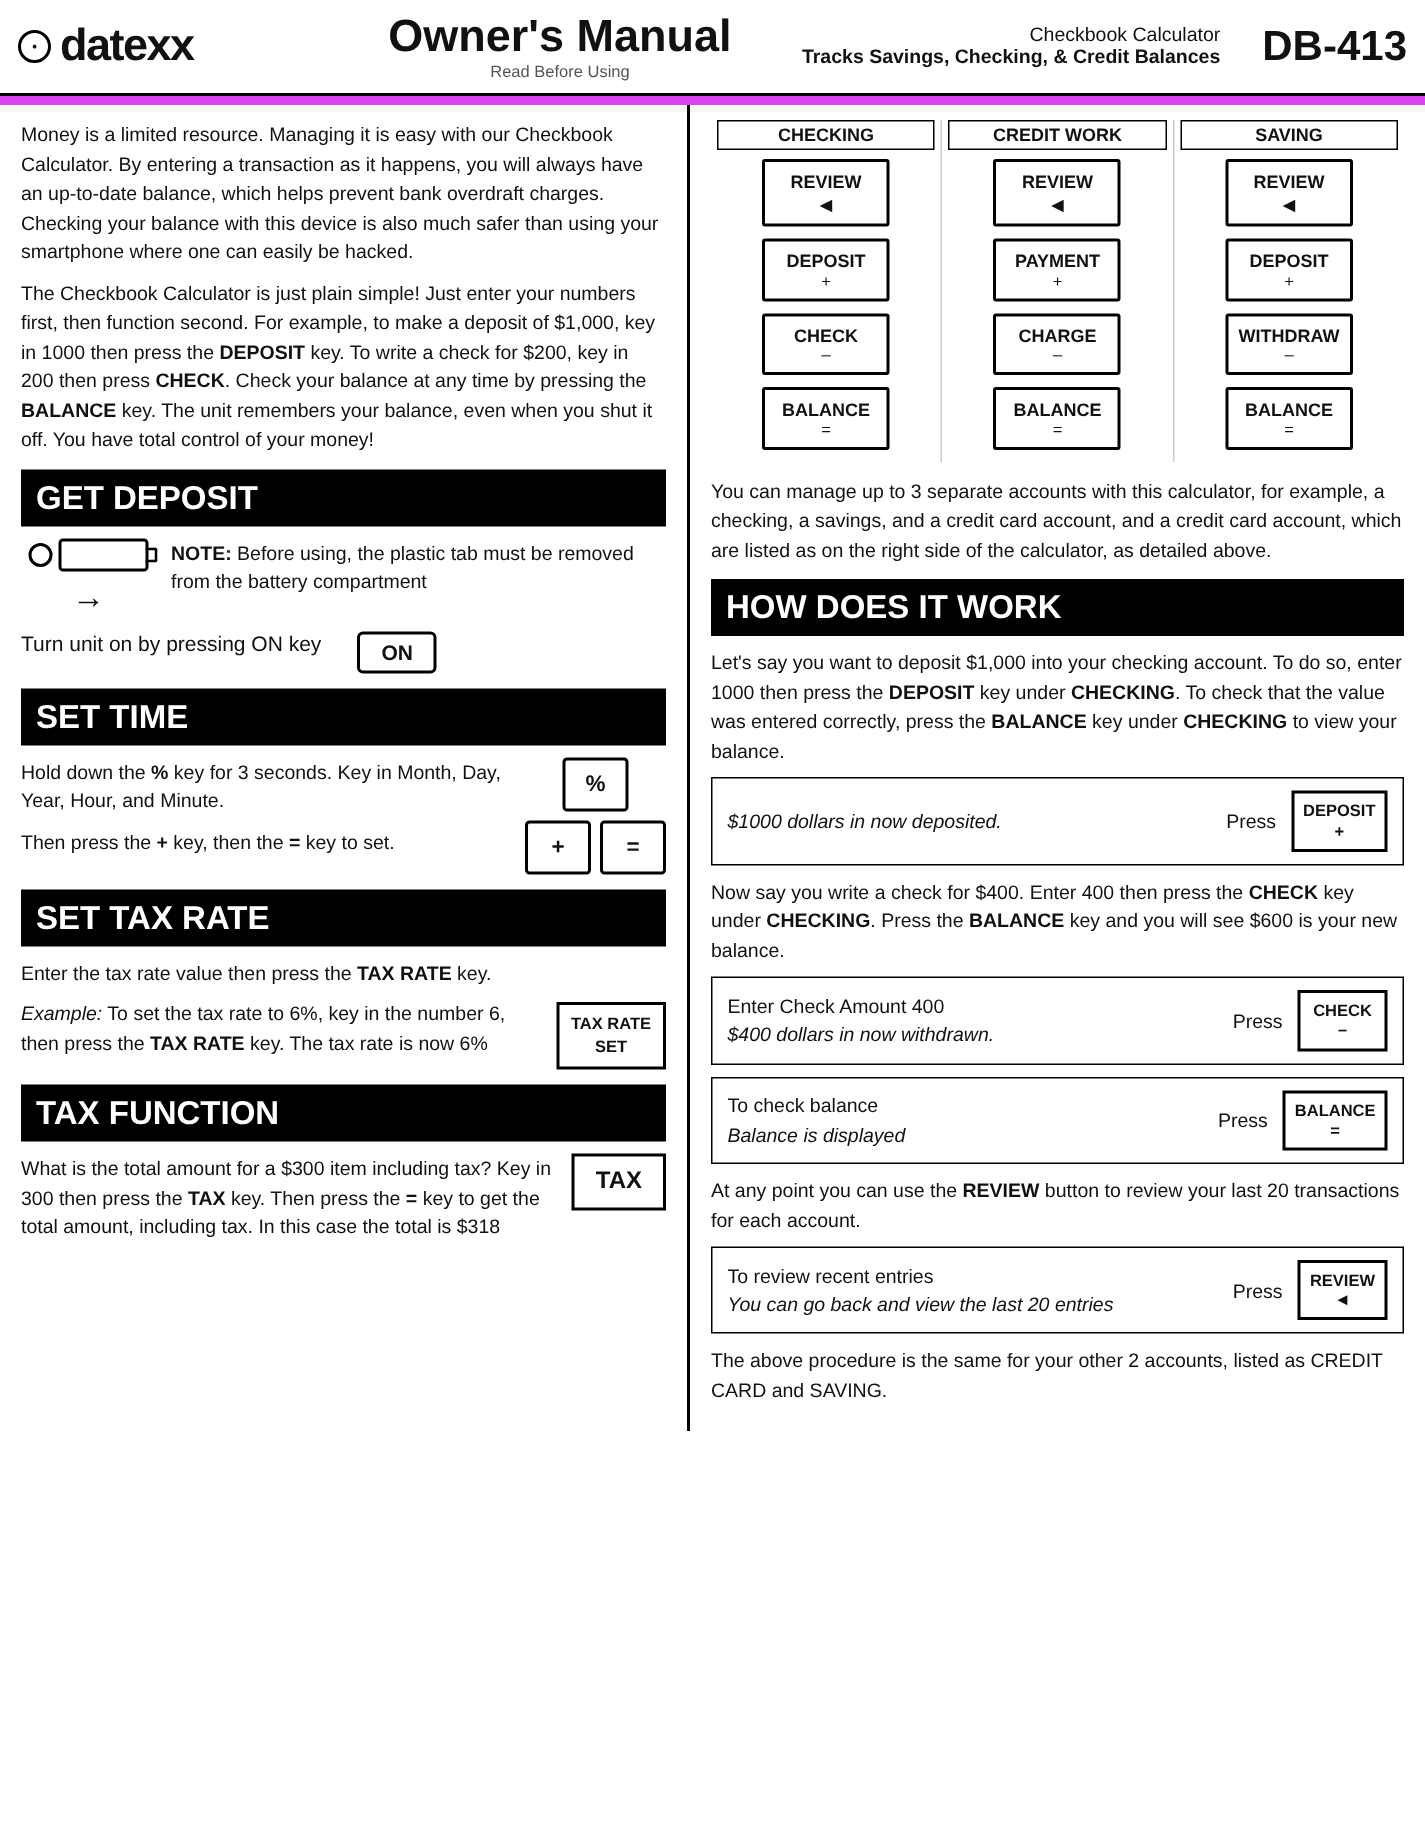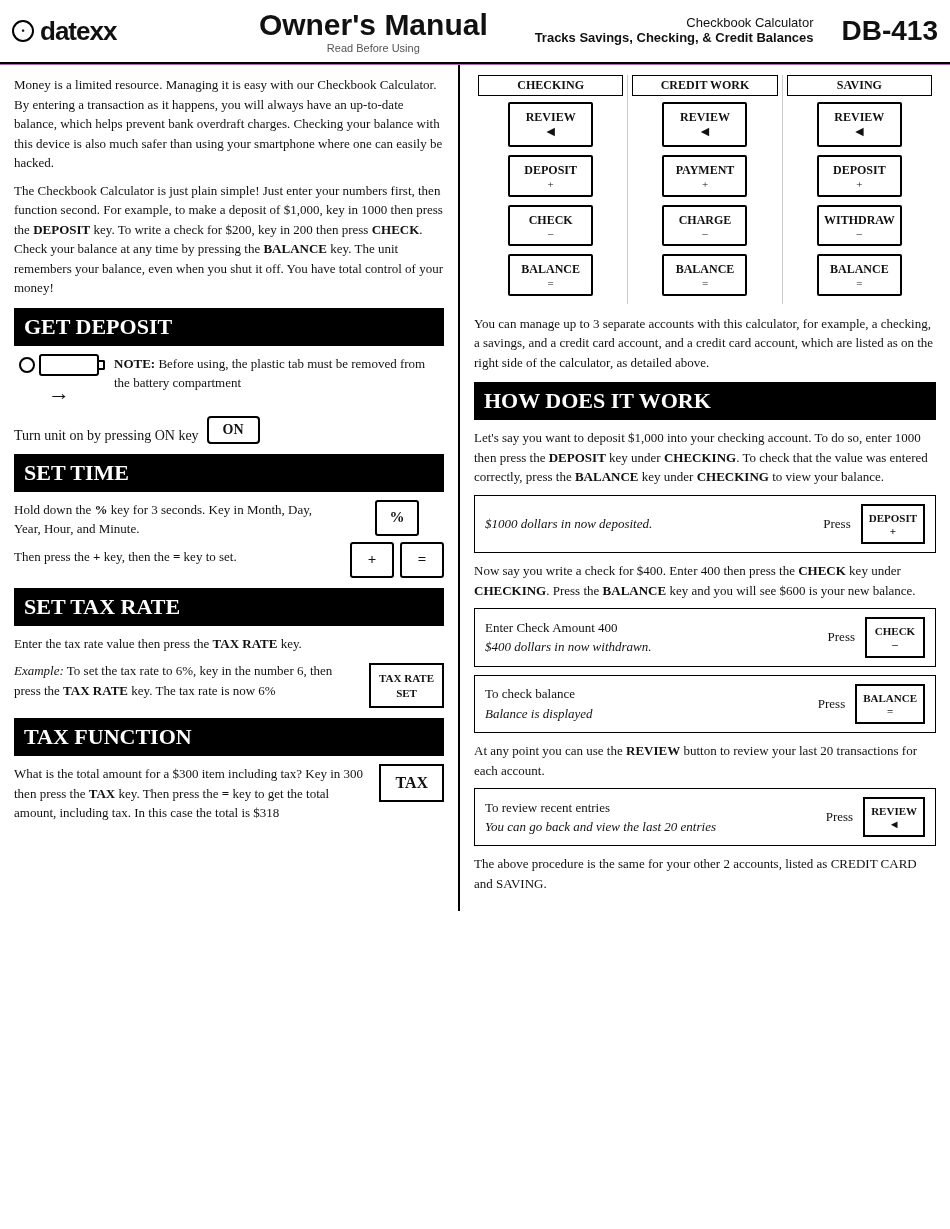--- a/index.html
+++ b/index.html
@@ -27,21 +27,21 @@
       min-width: 200px;
     }
     .logo-circle {
       width: 22px; height: 22px;
       border-radius: 50%;
       border: 2px solid #000;
       display: flex; align-items: center; justify-content: center;
       font-size: 9px; font-weight: bold;
     }
     .logo-text {
-      font-size: 26px;
+      font-size: 30px;
       font-weight: 900;
       letter-spacing: -1px;
     }
     .header-center {
       flex: 1;
       text-align: center;
     }
     .header-center .title {
       font-size: 30px;
       font-weight: 900;
@@ -63,22 +63,21 @@
       font-weight: bold;
     }
     .header-right .product-num {
       font-size: 28px;
       font-weight: 900;
     }
 
     
     .main {
       display: flex;
-      border-top: 1px solid #d946ef;
-      font-family: Liberation Serif, serif;
+      border-top: 6px solid #d946ef;
     }
 
     
     .left-col {
       width: 460px;
       padding: 10px 14px;
       border-right: 2px solid #000;
     }
 
     
@@ -136,22 +135,22 @@
       font-size: 13px;
       line-height: 1.5;
     }
     .get-started-note strong {
       font-weight: 900;
     }
 
     
     .on-button-row {
       display: flex;
-      align-items: flex-end;
-      gap: 8px;
+      align-items: flex-start;
+      gap: 24px;
       margin: 10px 0;
       font-size: 14px;
     }
     .on-btn {
       border: 2px solid #000;
       border-radius: 4px;
       padding: 4px 14px;
       font-size: 14px;
       font-weight: bold;
       background: #fff;

